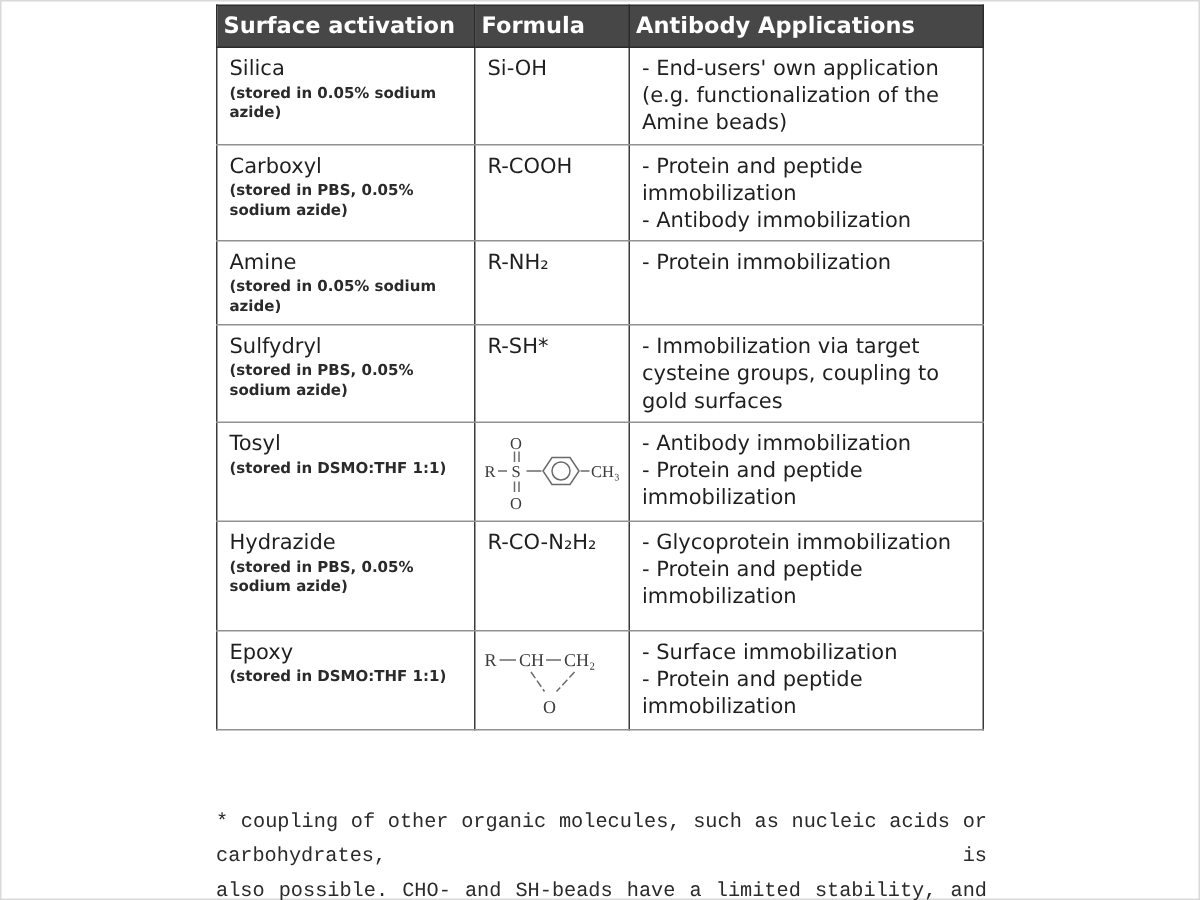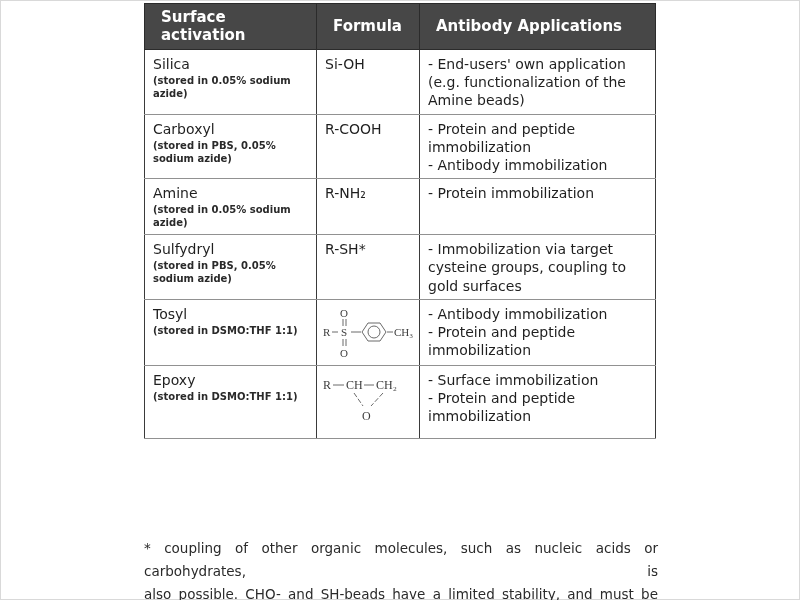--- a/index.html
+++ b/index.html
@@ -17,21 +17,21 @@
   }
   table.main-table{
     position:absolute;left:143px;top:2px;width:511px;
     border-collapse:collapse;table-layout:fixed;
     border:1px solid #2b2b2b;
   }
   col.c1{width:172px;} col.c2{width:103px;} col.c3{width:236px;}
   th{
     background:#474747;color:#ffffff;
     font-size:15px;font-weight:bold;text-align:left;
-    padding:4px 8px 5px 16px;
+    padding:4px 8px 5px 4px;
     border:1px solid #2b2b2b;
     height:28px;box-sizing:border-box;
   }
   td{
     vertical-align:top;background:#ffffff;
     padding:5px 8px 4px 8px;
     border-left:1px solid #3a3a3a;border-right:1px solid #3a3a3a;
     border-top:1px solid #919191;border-bottom:1px solid #919191;
     font-size:14px;line-height:1.3;
     box-sizing:border-box;
@@ -48,21 +48,21 @@
   .rstore{font-size:10px;font-weight:bold;color:#2a2a2a;line-height:1.3;margin-top:1px;}
   .formula{font-size:14px;}
   .app-item{font-size:14px;line-height:1.3;}
   .struct{display:block;margin-left:-4px;}
   .struct text{font-family:"Liberation Serif","DejaVu Serif",serif;fill:#3c3c3c;}
   .struct line, .struct polygon, .struct circle{stroke:#6a6a6a;fill:none;stroke-width:1;}
   .footnote{
     position:absolute;left:143px;top:536px;width:514px;
     font-size:13.5px;color:#2a2a2a;
   }
-  .fline{line-height:23px;text-align:justify;}
+  .fline{line-height:23px;text-align:justify;font-family:Liberation Mono, monospace;}
   .fline.jall{text-align-last:justify;}
 </style>
 </head>
 <body>
 
 <div class="page">
 
   <table class="main-table">
     <colgroup>
         <col class="c1">
@@ -146,20 +146,31 @@
             <line x1="66" y1="27" x2="72" y2="27"></line>
             <text x="73" y="31" font-size="11">CH₃</text>
           </svg>
         </td>
         <td>
           <div class="app-item">- Antibody immobilization</div>
           <div class="app-item">- Protein and peptide immobilization</div>
         </td>
       </tr>
 
+      <tr>
+        <td>
+          <div class="rname">Hydrazide</div>
+          <div class="rstore">(stored in PBS, 0.05% sodium azide)</div>
+        </td>
+        <td><span class="formula">R-CO-N₂H₂</span></td>
+        <td>
+          <div class="app-item">- Glycoprotein immobilization</div>
+          <div class="app-item">- Protein and peptide immobilization</div>
+        </td>
+      </tr>
 
       <tr>
         <td>
           <div class="rname">Epoxy</div>
           <div class="rstore">(stored in DSMO:THF 1:1)</div>
         </td>
         <td>
           <svg class="struct" width="92" height="56" viewBox="0 0 92 56">
             <text x="2" y="18" font-size="12">R</text>
             <line x1="12" y1="14" x2="23" y2="14"></line>

